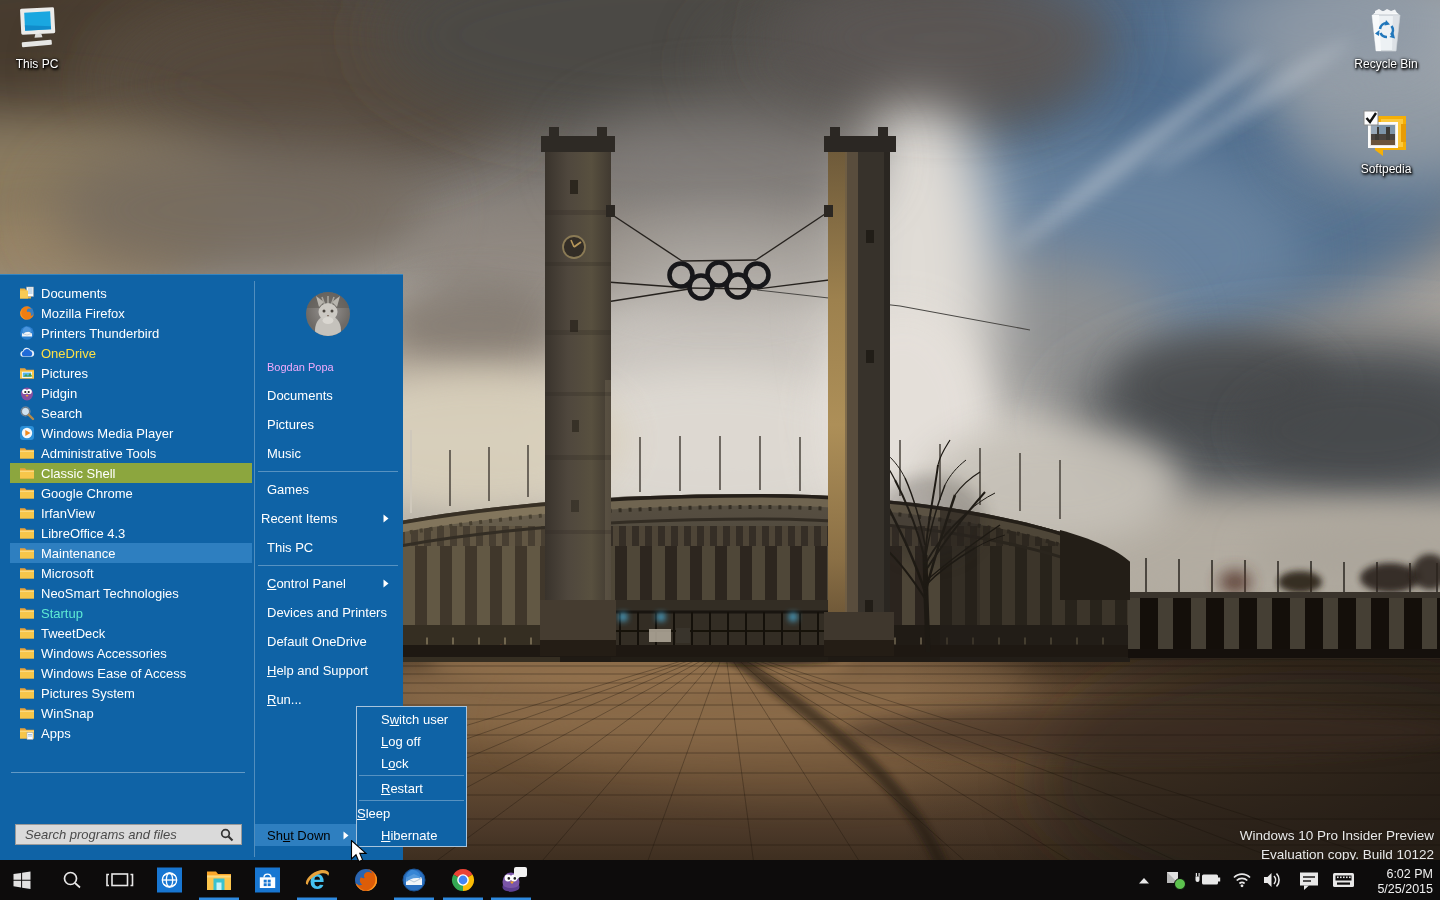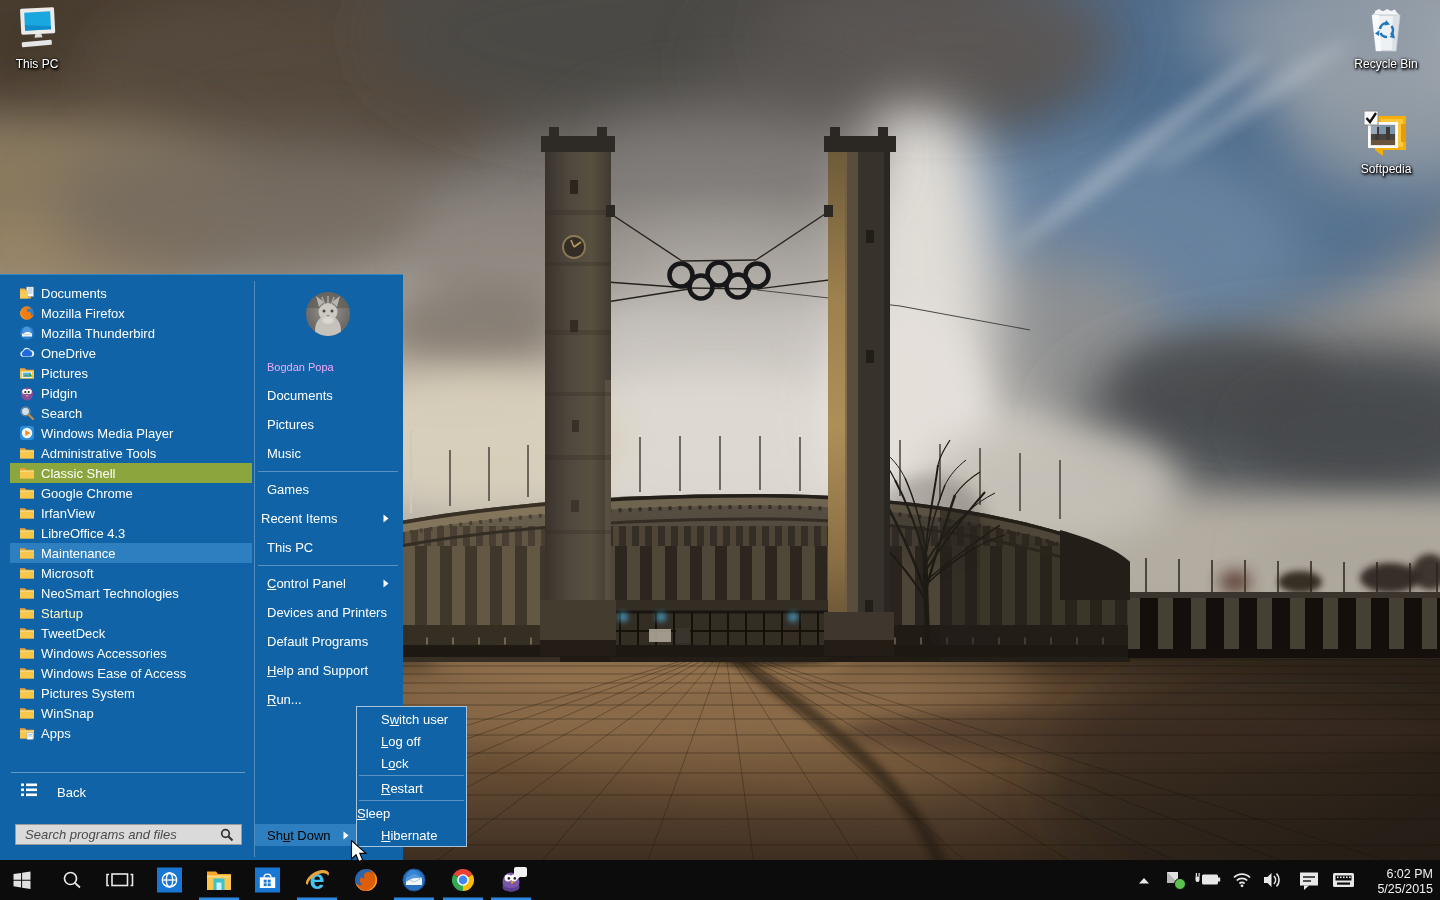--- a/index.html
+++ b/index.html
@@ -376,20 +376,23 @@
    <rect x="14" y="17" width="4" height="13" fill="#3c3a36"></rect>
    <rect x="25" y="17" width="4" height="13" fill="#3c3a36"></rect>
    <rect x="10" y="15" width="6" height="9" fill="#98a8b8"></rect>
   </g>
   <rect x="3" y="1" width="14" height="14" fill="#fdfdfd" stroke="#8a8a8a" stroke-width="1"></rect>
   <path d="M5.5,8 l3.5,4 6,-9" stroke="#111" stroke-width="2.4" fill="none"></path>
  </svg>
  <div class="dlabel" style="margin-top:2px;">Softpedia</div>
 </div>
 
+<div class="abs" style="right:6px;top:826px;text-align:right;color:#e9e9e9;font-size:13.5px;line-height:19px;text-shadow:0 0 2px rgba(0,0,0,0.4);">
+Windows 10 Pro Insider Preview<br>Evaluation copy. Build 10122
+</div>
 
 <div class="abs" id="menu" style="left:0;top:274px;width:403px;height:586px;background:#0f63a6;border-top:1px solid #3585c0;box-sizing:border-box;">
  <div class="abs" style="left:254px;top:6px;width:1px;height:576px;background:rgba(255,255,255,0.28);"></div>
 <div class="abs" style="left:10px;top:8px;width:242px;">
         <div style="height:20px;line-height:20px;white-space:nowrap;"><span style="display:inline-block;vertical-align:middle;width:16px;height:16px;margin-left:9px;margin-right:6px;margin-top:-2px;"><svg width="16" height="16" viewBox="0 0 16 16">
               <path d="M1,3.5 L6,3.5 L7,5 L12,5 L12,13.5 L1,13.5 Z" fill="#f0b23e"></path>
               <rect x="7.5" y="2" width="7" height="9.5" fill="#fdfdfd" stroke="#9aa0a6" stroke-width="0.6"></rect>
               <g stroke="#8ab4d8" stroke-width="0.9">
                 <line x1="9" y1="4" x2="13.5" y2="4"></line>
                 <line x1="9" y1="6" x2="13.5" y2="6"></line>
@@ -400,25 +403,25 @@
         <div style="height:20px;line-height:20px;white-space:nowrap;"><span style="display:inline-block;vertical-align:middle;width:16px;height:16px;margin-left:9px;margin-right:6px;margin-top:-2px;"><svg width="16" height="16" viewBox="0 0 16 16">
               <circle cx="8" cy="8" r="6.8" fill="#3a7fc2"></circle>
               <path d="M8,1.2 A6.8,6.8 0 1 0 14.8,8 C14.5,10 13,11 11.8,11 C12.5,9.5 12,7.8 10.8,7 C10,6.5 9,6.5 8.2,7 C7.5,6 7.8,4.5 9,3.8 C10,3.2 11.5,3.5 12.3,4.3 C11.3,2.4 9.8,1.3 8,1.2 Z" fill="#f07e12"></path>
               <path d="M1.2,8 A6.8,6.8 0 0 0 8,14.8 C4.5,13.8 2.5,11.2 2.3,8.2 C2.2,6.5 2.8,5 3.8,4 C2.2,5 1.3,6.4 1.2,8 Z" fill="#ff9a1e"></path>
             </svg></span><span style="color:#fff;font-size:13px;vertical-align:middle;">Mozilla Firefox</span></div>
         <div style="height:20px;line-height:20px;white-space:nowrap;"><span style="display:inline-block;vertical-align:middle;width:16px;height:16px;margin-left:9px;margin-right:6px;margin-top:-2px;"><svg width="16" height="16" viewBox="0 0 16 16">
               <circle cx="8" cy="8" r="6.8" fill="#2a7fd0"></circle>
               <path d="M3,8.5 L8,5.5 L13,8.5 L13,11.5 L3,11.5 Z" fill="#f2f5f8"></path>
               <path d="M3,8.5 L8,10 L13,8.5" fill="none" stroke="#b8c8d8" stroke-width="0.8"></path>
               <path d="M7,1.5 C4,3 2.8,6 4.2,9 C6,6.8 9.5,6 12.8,7.2 C12.5,4 10.5,2 7,1.5 Z" fill="#4a95dd"></path>
-            </svg></span><span style="color:#fff;font-size:13px;vertical-align:middle;">Mozilla Thunderbird</span></div>
+            </svg></span><span style="color:#fff;font-size:13px;vertical-align:middle;">Printers Thunderbird</span></div>
         <div style="height:20px;line-height:20px;white-space:nowrap;"><span style="display:inline-block;vertical-align:middle;width:16px;height:16px;margin-left:9px;margin-right:6px;margin-top:-2px;"><svg width="16" height="16" viewBox="0 0 16 16">
               <path d="M3.6,11.8 A3,3 0 0 1 3.9,5.9 A4,4 0 0 1 11.6,5.3 A3.2,3.2 0 0 1 12.2,11.8 Z" fill="#e8f0f8"></path>
               <path d="M4.2,11.2 A2.6,2.6 0 0 1 4.5,6.5 A3.6,3.6 0 0 1 11.2,6 A2.8,2.8 0 0 1 11.7,11.2 Z" fill="#1f6ad8"></path>
-            </svg></span><span style="color:#ffffff;font-size:13px;vertical-align:middle;">OneDrive</span></div>
+            </svg></span><span style="color:#fde047;font-size:13px;vertical-align:middle;">OneDrive</span></div>
         <div style="height:20px;line-height:20px;white-space:nowrap;"><span style="display:inline-block;vertical-align:middle;width:16px;height:16px;margin-left:9px;margin-right:6px;margin-top:-2px;"><svg width="16" height="16" viewBox="0 0 16 16">
               <path d="M1,3.2 L6,3.2 L7.3,4.8 L15,4.8 L15,13.5 L1,13.5 Z" fill="#e8a33a"></path>
               <path d="M1,5.6 L15,5.6 L15,13.5 L1,13.5 Z" fill="#f7c64a"></path>
               <rect x="3" y="6.8" width="10" height="6" fill="#fdfdfd"></rect>
               <rect x="3.8" y="7.6" width="8.4" height="4.4" fill="#58b5e8"></rect>
               <path d="M4.5,11.5 l2.5,-2.5 2,2 2,-3 2.5,3.5 z" fill="#4a9e45"></path>
             </svg></span><span style="color:#fff;font-size:13px;vertical-align:middle;">Pictures</span></div>
         <div style="height:20px;line-height:20px;white-space:nowrap;"><span style="display:inline-block;vertical-align:middle;width:16px;height:16px;margin-left:9px;margin-right:6px;margin-top:-2px;"><svg width="16" height="16" viewBox="0 0 16 16">
               <ellipse cx="8" cy="9" rx="6" ry="6.5" fill="#884fa0"></ellipse>
               <circle cx="5.8" cy="6.5" r="2.6" fill="#fff"></circle>
@@ -474,21 +477,21 @@
             </svg></span><span style="color:#fff;font-size:13px;vertical-align:middle;">Microsoft</span></div>
         <div style="height:20px;line-height:20px;white-space:nowrap;"><span style="display:inline-block;vertical-align:middle;width:16px;height:16px;margin-left:9px;margin-right:6px;margin-top:-2px;"><svg width="16" height="16" viewBox="0 0 16 16">
               <path d="M1,3.2 L6,3.2 L7.3,4.8 L15,4.8 L15,13.5 L1,13.5 Z" fill="#e8a33a"></path>
               <path d="M1,5.6 L15,5.6 L15,13.5 L1,13.5 Z" fill="#f7c64a"></path>
               <path d="M1,5.6 L15,5.6 L15,7 L1,7 Z" fill="#fbda7e"></path>
             </svg></span><span style="color:#fff;font-size:13px;vertical-align:middle;">NeoSmart Technologies</span></div>
         <div style="height:20px;line-height:20px;white-space:nowrap;"><span style="display:inline-block;vertical-align:middle;width:16px;height:16px;margin-left:9px;margin-right:6px;margin-top:-2px;"><svg width="16" height="16" viewBox="0 0 16 16">
               <path d="M1,3.2 L6,3.2 L7.3,4.8 L15,4.8 L15,13.5 L1,13.5 Z" fill="#e8a33a"></path>
               <path d="M1,5.6 L15,5.6 L15,13.5 L1,13.5 Z" fill="#f7c64a"></path>
               <path d="M1,5.6 L15,5.6 L15,7 L1,7 Z" fill="#fbda7e"></path>
-            </svg></span><span style="color:#fef9c3;font-size:13px;vertical-align:middle;">Startup</span></div>
+            </svg></span><span style="color:#5eead4;font-size:13px;vertical-align:middle;">Startup</span></div>
         <div style="height:20px;line-height:20px;white-space:nowrap;"><span style="display:inline-block;vertical-align:middle;width:16px;height:16px;margin-left:9px;margin-right:6px;margin-top:-2px;"><svg width="16" height="16" viewBox="0 0 16 16">
               <path d="M1,3.2 L6,3.2 L7.3,4.8 L15,4.8 L15,13.5 L1,13.5 Z" fill="#e8a33a"></path>
               <path d="M1,5.6 L15,5.6 L15,13.5 L1,13.5 Z" fill="#f7c64a"></path>
               <path d="M1,5.6 L15,5.6 L15,7 L1,7 Z" fill="#fbda7e"></path>
             </svg></span><span style="color:#fff;font-size:13px;vertical-align:middle;">TweetDeck</span></div>
         <div style="height:20px;line-height:20px;white-space:nowrap;"><span style="display:inline-block;vertical-align:middle;width:16px;height:16px;margin-left:9px;margin-right:6px;margin-top:-2px;"><svg width="16" height="16" viewBox="0 0 16 16">
               <path d="M1,3.2 L6,3.2 L7.3,4.8 L15,4.8 L15,13.5 L1,13.5 Z" fill="#e8a33a"></path>
               <path d="M1,5.6 L15,5.6 L15,13.5 L1,13.5 Z" fill="#f7c64a"></path>
               <path d="M1,5.6 L15,5.6 L15,7 L1,7 Z" fill="#fbda7e"></path>
             </svg></span><span style="color:#fff;font-size:13px;vertical-align:middle;">Windows Accessories</span></div>
@@ -512,30 +515,20 @@
               <path d="M1,5.6 L15,5.6 L15,13.5 L1,13.5 Z" fill="#f7c64a"></path>
               <path d="M1,5.6 L15,5.6 L15,7 L1,7 Z" fill="#fbda7e"></path>
               <rect x="8" y="7.5" width="6" height="7" fill="#fdfdfd" stroke="#9aa0a6" stroke-width="0.5"></rect>
               <g stroke="#8ab4d8" stroke-width="0.8">
                 <line x1="9" y1="9.5" x2="13" y2="9.5"></line>
                 <line x1="9" y1="11" x2="13" y2="11"></line>
               </g>
             </svg></span><span style="color:#fff;font-size:13px;vertical-align:middle;">Apps</span></div>
       </div>
       <div class="abs" style="left:11px;top:497px;width:234px;height:1px;background:rgba(255,255,255,0.35);"></div>
-      <div class="abs" style="left:10px;top:505px;width:242px;height:24px;line-height:24px;"><span style="display:inline-block;vertical-align:middle;margin-left:11px;margin-right:20px;margin-top:-2px;"><svg width="16" height="14" viewBox="0 0 16 14">
-            <g fill="#fff">
-              <rect x="0" y="0.5" width="3" height="2.6"></rect>
-              <rect x="5" y="0.5" width="11" height="2.6"></rect>
-              <rect x="0" y="5.5" width="3" height="2.6"></rect>
-              <rect x="5" y="5.5" width="11" height="2.6"></rect>
-              <rect x="0" y="10.5" width="3" height="2.6"></rect>
-              <rect x="5" y="10.5" width="11" height="2.6"></rect>
-            </g>
-          </svg></span><span style="color:#fff;font-size:13px;vertical-align:middle;">Back</span></div>
       <div class="abs" style="left:15px;top:549px;width:227px;height:21px;background:#dadada;border:1px solid #9a9a9a;box-sizing:border-box;">
         <span style="position:absolute;left:9px;top:2px;font-size:13px;font-style:italic;color:#4a4a4a;">Search programs and files</span>
         <svg style="position:absolute;right:7px;top:3px" width="14" height="14" viewBox="0 0 14 14">
           <circle cx="5.5" cy="5.5" r="3.8" fill="none" stroke="#333" stroke-width="1.7"></circle>
           <line x1="8.5" y1="8.5" x2="12.5" y2="12.5" stroke="#333" stroke-width="2.2"></line>
         </svg>
       </div>
       <div class="abs" style="left:255px;top:0;width:148px;height:586px;">
         <svg style="position:absolute;left:51px;top:17px;" width="44" height="44" viewBox="0 0 44 44">
           <defs>
@@ -569,21 +562,21 @@
         <div style="position:absolute;left:0;top:203px;width:148px;height:22px;line-height:22px;"><span style="margin-left:12px;color:#fff;font-size:13px;">Games</span></div>
         <div style="position:absolute;left:0;top:232px;width:148px;height:22px;line-height:22px;"><span style="margin-left:6px;color:#fff;font-size:13px;">Recent Items</span><svg style="position:absolute;left:128px;top:6.5px;" width="6" height="9" viewBox="0 0 6 9">
             <path d="M0.5,0.5 L5.5,4.5 L0.5,8.5 Z" fill="#fff"></path>
           </svg></div>
         <div style="position:absolute;left:0;top:261px;width:148px;height:22px;line-height:22px;"><span style="margin-left:12px;color:#fff;font-size:13px;">This PC</span></div>
         <div style="position:absolute;left:3px;top:290px;width:140px;height:1px;background:rgba(255,255,255,0.3);"></div>
         <div style="position:absolute;left:0;top:297px;width:148px;height:22px;line-height:22px;"><span style="margin-left:12px;color:#fff;font-size:13px;"><span style="text-decoration:underline;">C</span>ontrol Panel</span><svg style="position:absolute;left:128px;top:6.5px;" width="6" height="9" viewBox="0 0 6 9">
             <path d="M0.5,0.5 L5.5,4.5 L0.5,8.5 Z" fill="#fff"></path>
           </svg></div>
         <div style="position:absolute;left:0;top:326px;width:148px;height:22px;line-height:22px;"><span style="margin-left:12px;color:#fff;font-size:13px;">Devices and Printers</span></div>
-        <div style="position:absolute;left:0;top:355px;width:148px;height:22px;line-height:22px;"><span style="margin-left:12px;color:#fff;font-size:13px;">Default Programs</span></div>
+        <div style="position:absolute;left:0;top:355px;width:148px;height:22px;line-height:22px;"><span style="margin-left:12px;color:#fff;font-size:13px;">Default OneDrive</span></div>
         <div style="position:absolute;left:0;top:384px;width:148px;height:22px;line-height:22px;"><span style="margin-left:12px;color:#fff;font-size:13px;"><span style="text-decoration:underline;">H</span>elp and Support</span></div>
         <div style="position:absolute;left:0;top:413px;width:148px;height:22px;line-height:22px;"><span style="margin-left:12px;color:#fff;font-size:13px;"><span style="text-decoration:underline;">R</span>un...</span></div>
         <div style="position:absolute;left:0;top:549px;width:148px;height:22px;line-height:22px;background:#2e7fc0;width:101px;"><span style="margin-left:12px;color:#000000;font-size:13px;">Sh<span style="text-decoration:underline;">u</span>t Down</span><svg style="position:absolute;left:88px;top:6.5px;" width="6" height="9" viewBox="0 0 6 9">
             <path d="M0.5,0.5 L5.5,4.5 L0.5,8.5 Z" fill="#fff"></path>
           </svg></div>
       </div>
 </div>
 
 <div class="abs" id="submenu" style="left:356px;top:706px;width:111px;height:141px;background:#0f63a6;border:1px solid #a8c4dc;box-sizing:border-box;">
       <div style="position:absolute;left:0;top:1px;width:109px;height:22px;line-height:22px;"><span style="margin-left:24px;color:#fff;font-size:13px;">S<span style="text-decoration:underline;">w</span>itch user</span></div>

